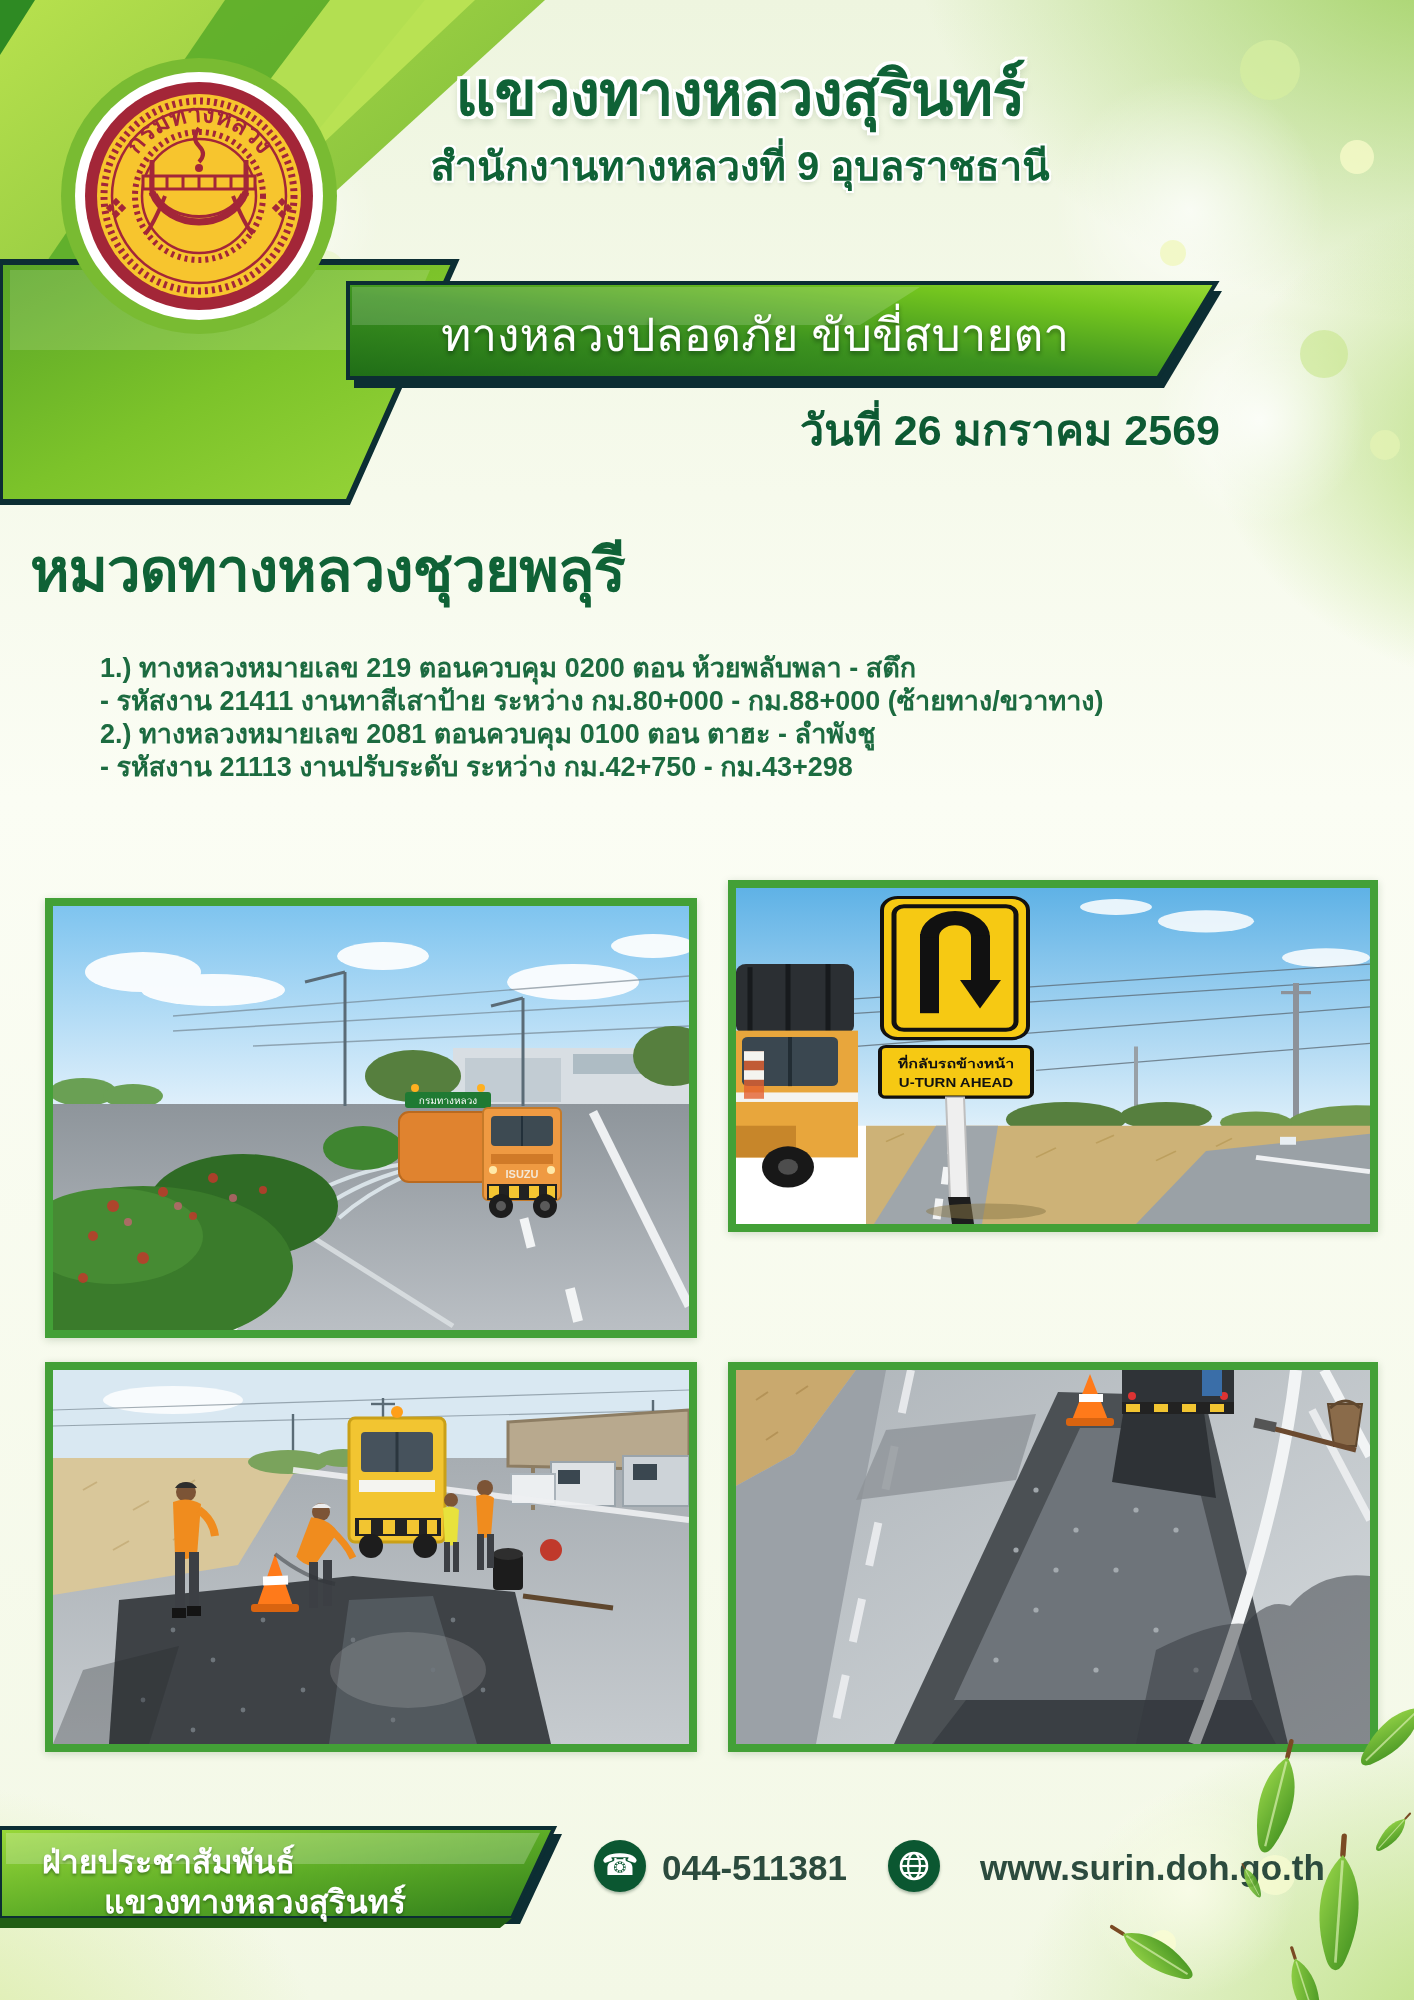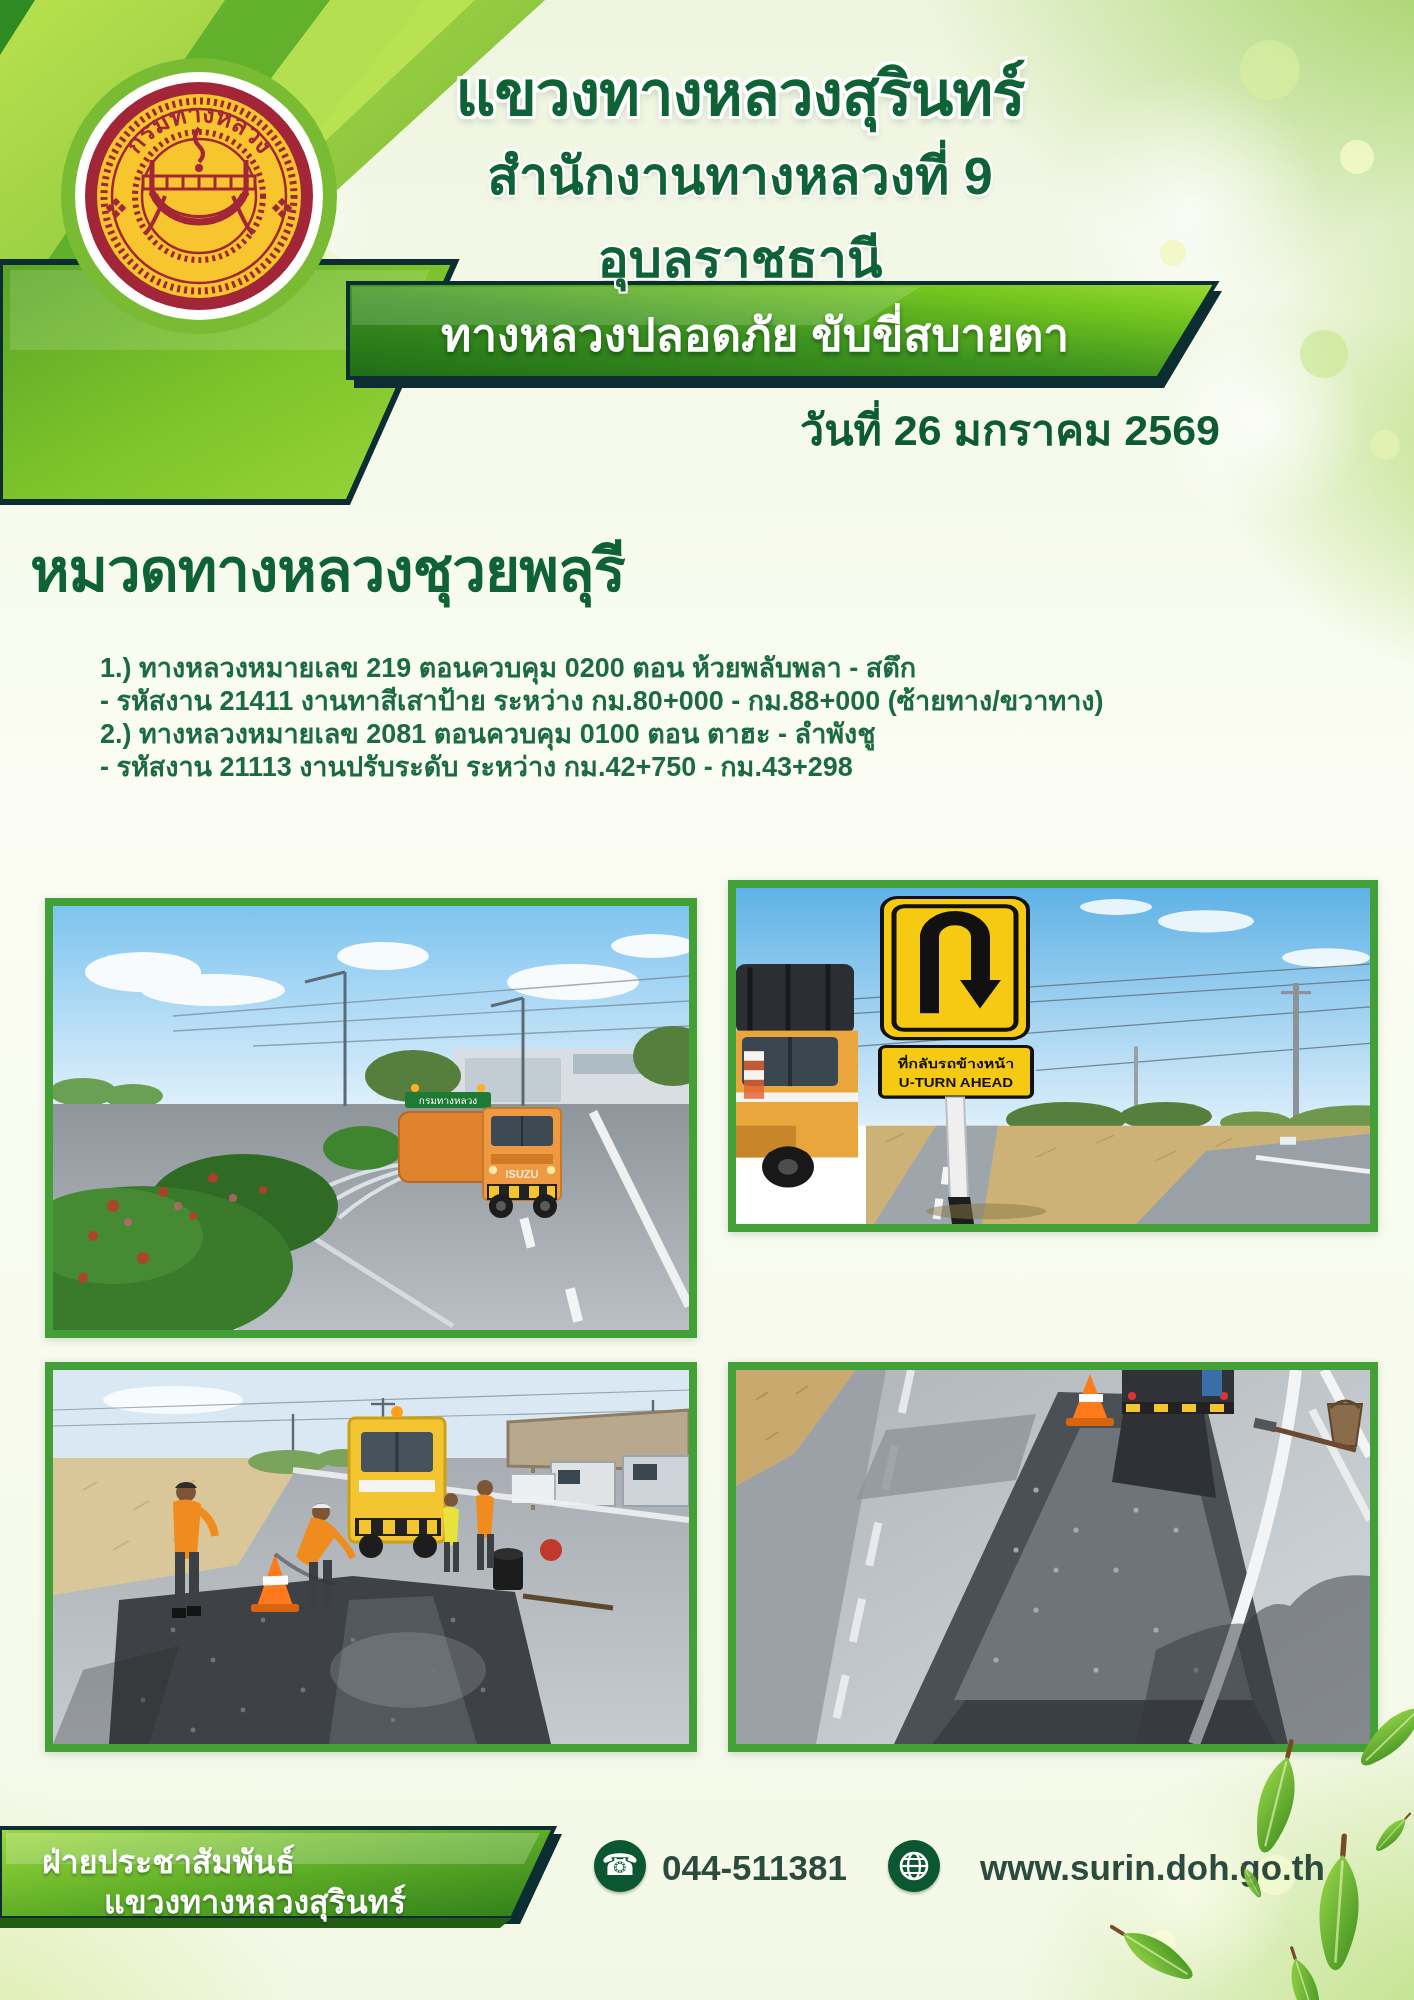--- a/index.html
+++ b/index.html
@@ -18,26 +18,26 @@
   .bokeh{position:absolute;border-radius:50%;pointer-events:none;}
 
   .title{
     left:340px;top:44px;width:800px;text-align:center;
     font-size:62px;font-weight:800;color:#0f6236;letter-spacing:-1px;
     text-shadow:-3px -3px 0 #fff,3px -3px 0 #fff,-3px 3px 0 #fff,3px 3px 0 #fff,
                 0 -3px 0 #fff,0 3px 0 #fff,-3px 0 0 #fff,3px 0 0 #fff,0 5px 8px rgba(20,60,20,.25);
   }
   .subtitle{
     left:380px;top:134px;width:720px;text-align:center;
-    font-size:52px;font-weight:700;color:#0f6236;
+    font-size:40px;font-weight:700;color:#0f6236;
     text-shadow:-2px -2px 0 #fff,2px -2px 0 #fff,-2px 2px 0 #fff,2px 2px 0 #fff,0 3px 5px rgba(20,60,20,.2);
   }
   .slogan{
     left:360px;top:298px;width:790px;text-align:center;
-    font-size:46px;font-weight:700;color:#ffffff;
+    font-size:46px;font-weight:400;color:#ffffff;
     text-shadow:0 3px 4px rgba(0,30,10,.45);
   }
   .date{
     left:800px;top:396px;width:420px;text-align:center;
     font-size:43px;font-weight:800;color:#0d5a33;
     text-shadow:0 2px 0 rgba(255,255,255,.6);
   }
   .section-title{
     left:30px;top:522px;width:900px;
     font-size:60px;font-weight:800;color:#0f6236;letter-spacing:-1px;

